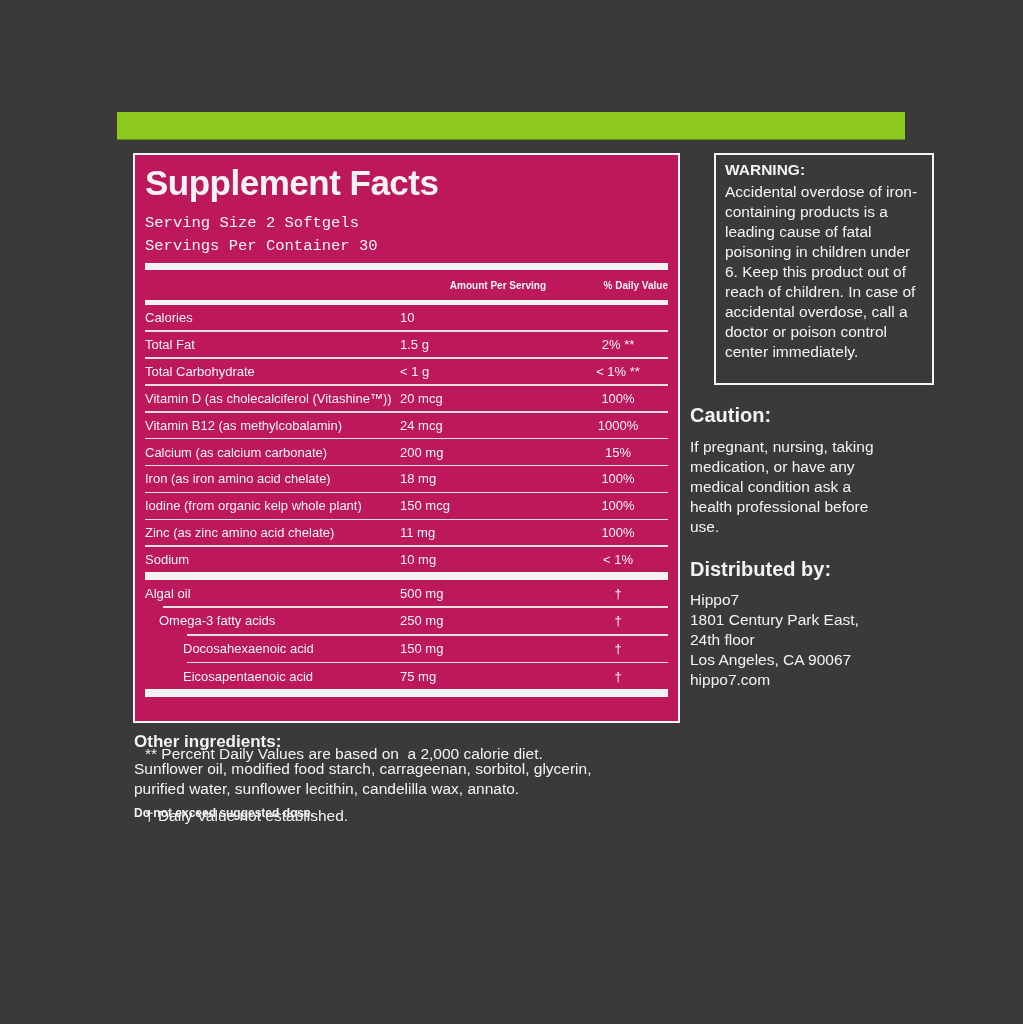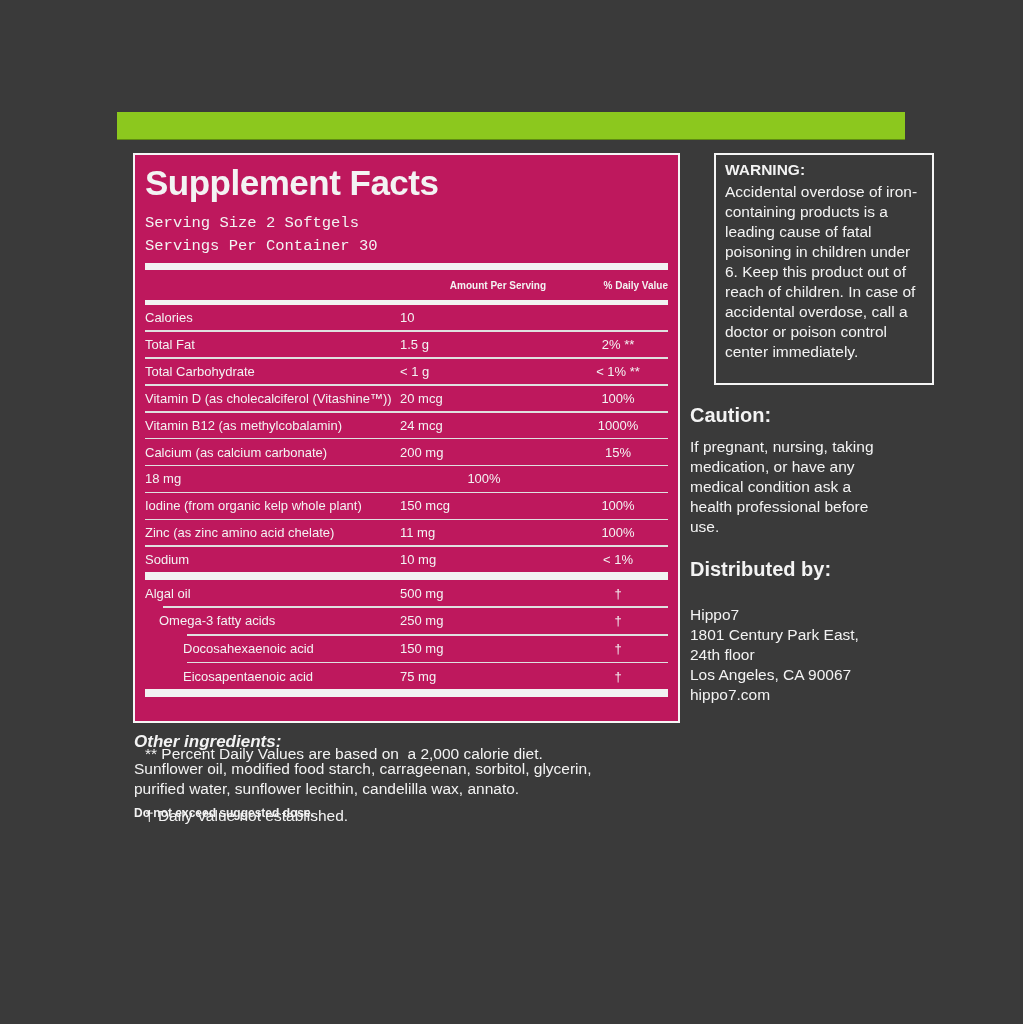--- a/index.html
+++ b/index.html
@@ -67,25 +67,25 @@
     box-sizing:border-box;
     border:2px solid #f5f5f5;
     padding:6px 9px;
     margin-left:24px;
   }
   .warning-title { font-size:15.5px; font-weight:bold; margin-bottom:3px; }
   .rc-body { font-size:15.5px; line-height:20px; }
   .caution { position:absolute; left:690px; top:404px; width:205px; }
   .rc-heading { font-size:20px; font-weight:bold; margin-bottom:10px; }
   .distributor { position:absolute; left:690px; top:558px; width:215px; }
-  .distributor .rc-heading { margin-bottom:24px; }
+  .distributor .rc-heading { margin-bottom:9px; }
   .dist-line { font-size:15.5px; line-height:20px; }
   
   .bottom { position:absolute; left:134px; top:732px; width:545px; }
-  .oi-title { font-size:17px; font-weight:bold;font-style:italic; }
+  .oi-title { font-size:17px; font-weight:bold; }
   .oi-body {
     font-size:15.5px; line-height:19.5px;
     margin-top:7px; max-width:508px;
   }
   .dose { font-size:12px; font-weight:bold; margin-top:8px; }
 </style>
 </head>
 <body>
 
 <div class="green-bar"></div>
@@ -135,20 +135,21 @@
     <span class="dv">1000%</span>
   </div>
   <div class="sep"></div>
   <div class="trow">
     <span class="name">Calcium (as calcium carbonate)</span>
     <span class="amount">200 mg</span>
     <span class="dv">15%</span>
   </div>
   <div class="sep"></div>
   <div class="trow">
+    <span class="name">Iron (as iron amino acid chelate)</span>
     <span class="amount">18 mg</span>
     <span class="dv">100%</span>
   </div>
   <div class="sep"></div>
   <div class="trow">
     <span class="name">Iodine (from organic kelp whole plant)</span>
     <span class="amount">150 mcg</span>
     <span class="dv">100%</span>
   </div>
   <div class="sep"></div>

